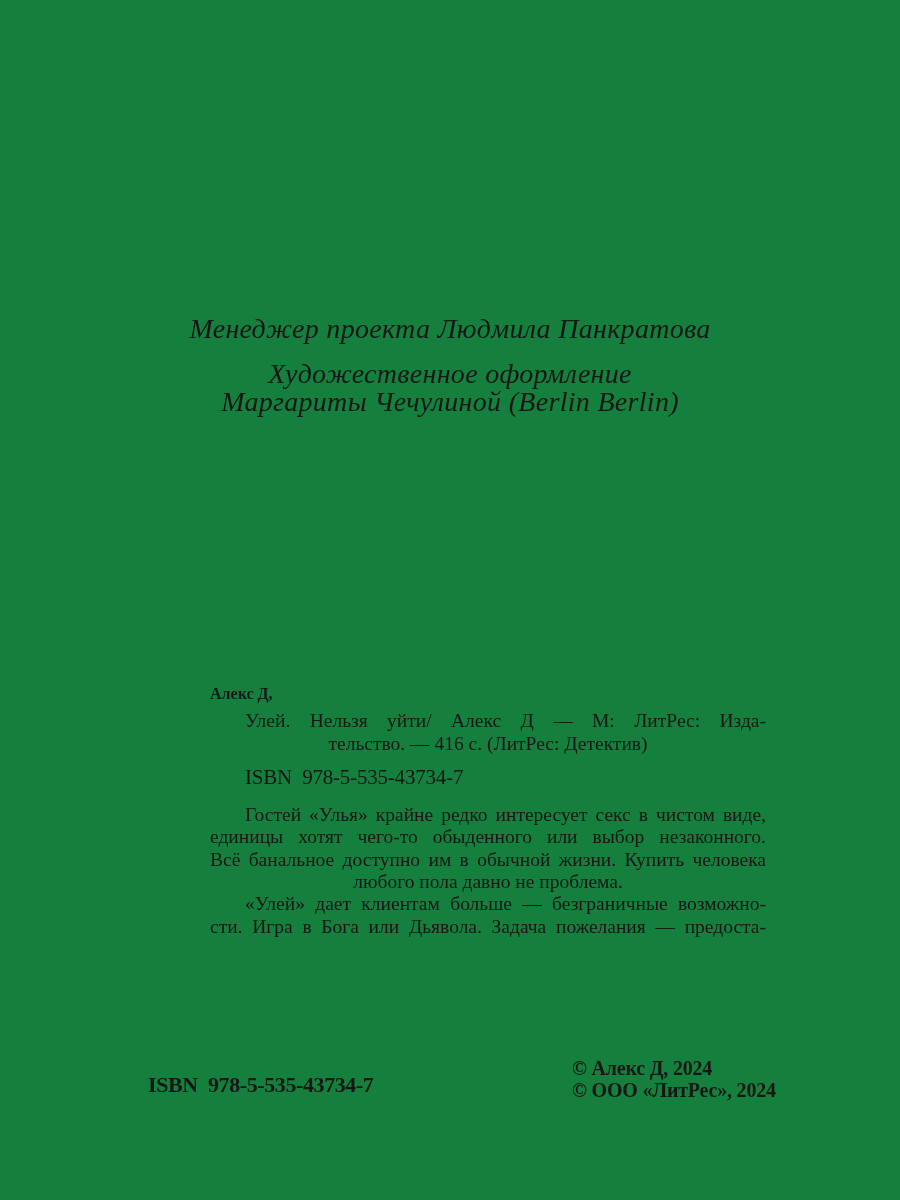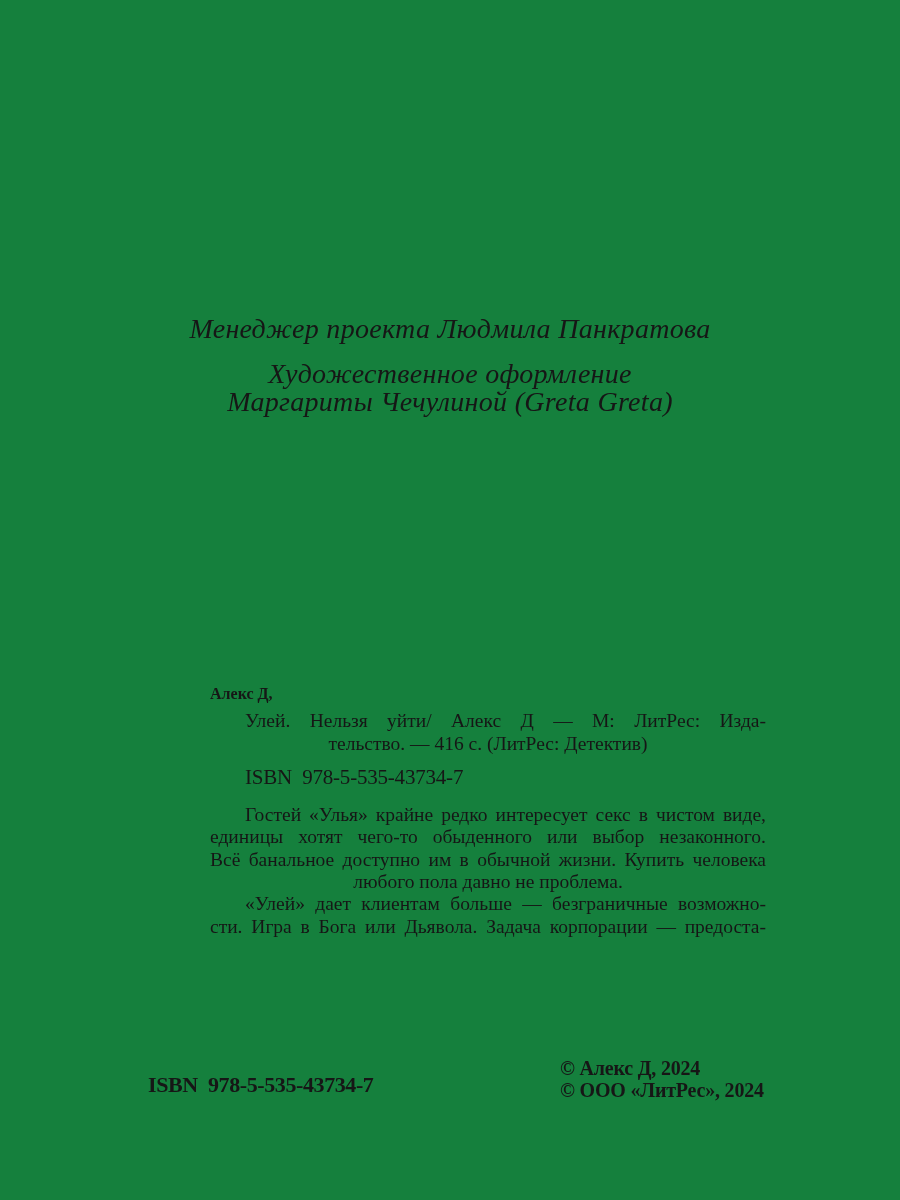--- a/index.html
+++ b/index.html
@@ -59,55 +59,55 @@
   .footer-isbn {
     position: absolute;
     left: 148px; top: 1072px;
     font-weight: bold;
     font-size: 22px;
     letter-spacing: -0.4px;
     white-space: pre-wrap;
   }
   .copyright {
     position: absolute;
-    left: 560px; top: 1058px;
+    left: 572px; top: 1058px;
     font-weight: bold;
     font-size: 20px;
     line-height: 21.5px;
     letter-spacing: -0.2px;
   }
 </style>
 </head>
 <body>
 
 <div class="page">
 
   <div class="credit credit-1">Менеджер проекта Людмила Панкратова</div>
 
   <div class="credit credit-2">
     <div>Художественное оформление</div>
-    <div>Маргариты Чечулиной (Greta Greta)</div>
+    <div>Маргариты Чечулиной (Berlin Berlin)</div>
   </div>
 
   <div class="column">
 
     <div class="author-line">Алекс Д,</div>
 
     <div class="tline jline ind bib-first">Улей. Нельзя уйти/ Алекс Д — М: ЛитРес: Изда-</div>
     <div class="tline lline">тельство. — 416 с. (ЛитРес: Детектив)</div>
 
     <div class="isbn-mid">ISBN  978-5-535-43734-7</div>
 
     <div class="annotation">
       <div class="tline jline ind">Гостей «Улья» крайне редко интересует секс в чистом виде,</div>
       <div class="tline jline">единицы хотят чего-то обыденного или выбор незаконного.</div>
       <div class="tline jline">Всё банальное доступно им в обычной жизни. Купить человека</div>
       <div class="tline lline">любого пола давно не проблема.</div>
       <div class="tline jline ind">«Улей» дает клиентам больше — безграничные возможно-</div>
-      <div class="tline jline">сти. Игра в Бога или Дьявола. Задача корпорации — предоста-</div>
+      <div class="tline jline">сти. Игра в Бога или Дьявола. Задача пожелания — предоста-</div>
     </div>
 
   </div>
 
   <div class="footer-isbn">ISBN  978-5-535-43734-7</div>
 
   <div class="copyright">
     <div>© Алекс Д, 2024</div>
     <div>© ООО «ЛитРес», 2024</div>
   </div>

